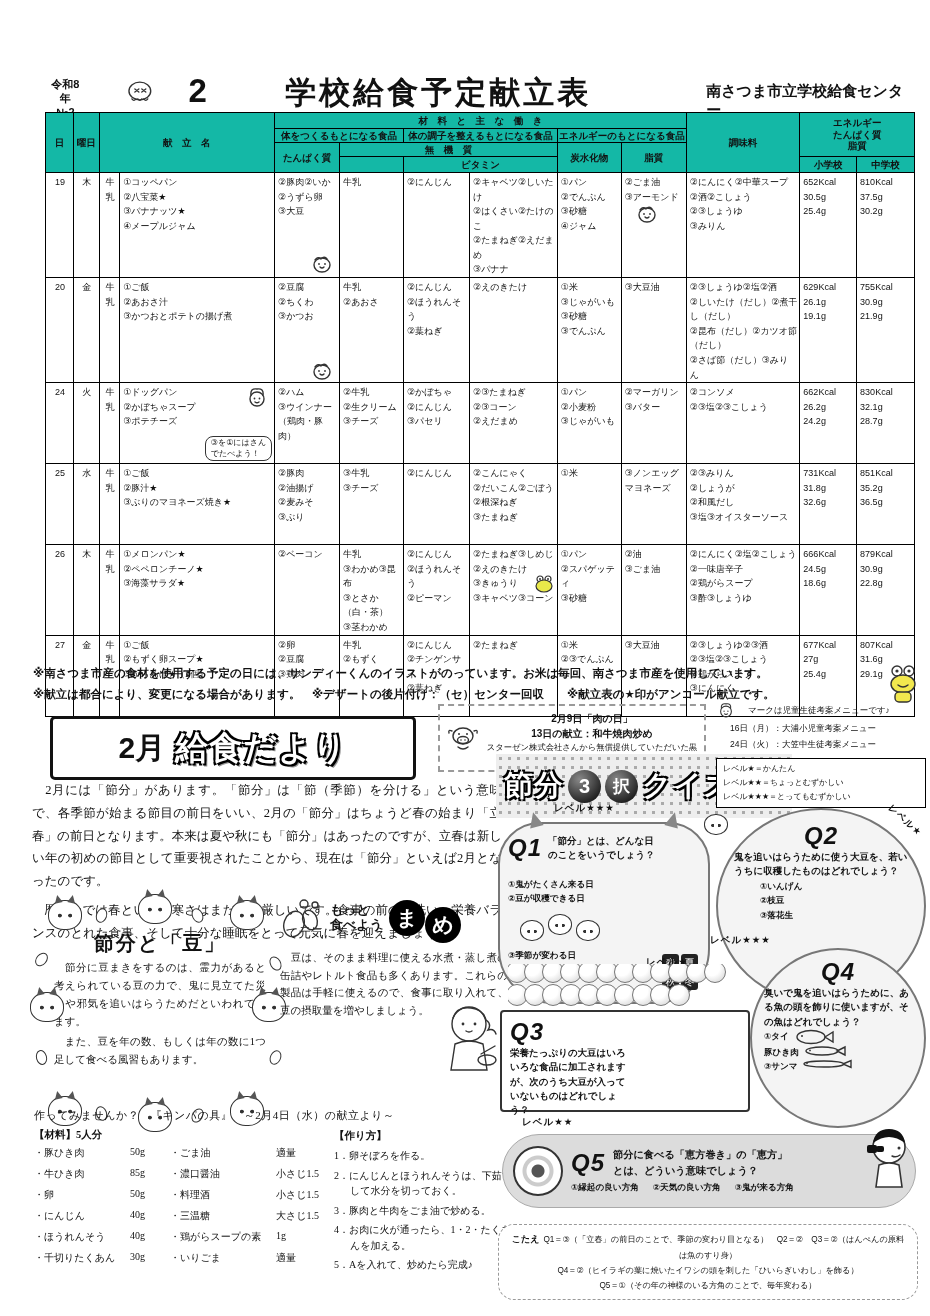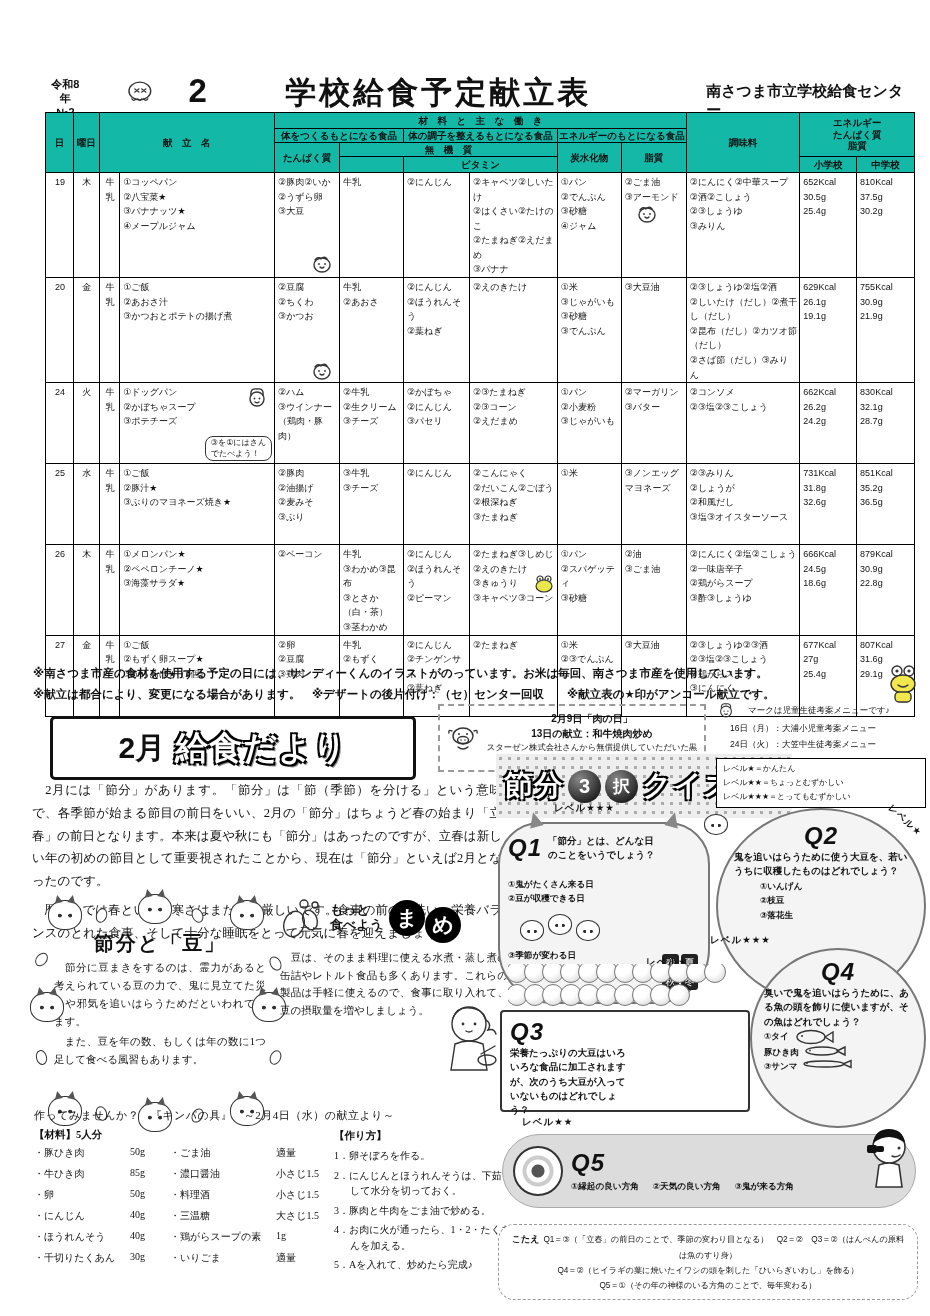--- a/index.html
+++ b/index.html
@@ -709,20 +709,22 @@
           </svg>
         </div>
     </div>
 
     <span class="lvl" style="left:26px;top:364px">レベル★★</span>
     <div class="q5">
       <div class="ehomaki"></div>
       <div class="q5mid">
         <div class="trow">
           <span class="qlabel">Q5</span>
+          <span class="qq pre">節分に食べる「恵方巻き」の「恵方」
+とは、どういう意味でしょう？</span>
         </div>
         <div class="q5opts">
           <span class="qopt">①縁起の良い方角</span>
           <span class="qopt">②天気の良い方角</span>
           <span class="qopt">③鬼が来る方角</span>
         </div>
       </div>
       <svg class="boy" width="58" height="78" viewBox="0 0 58 78">
         <circle cx="30" cy="26" r="16" fill="#fff" stroke="#333" stroke-width="1.6"></circle>
         <path d="M14 22 q2 -14 16 -14 q14 0 16 14 q-8 -6 -16 -6 q-8 0 -16 6 z" fill="#111"></path>

